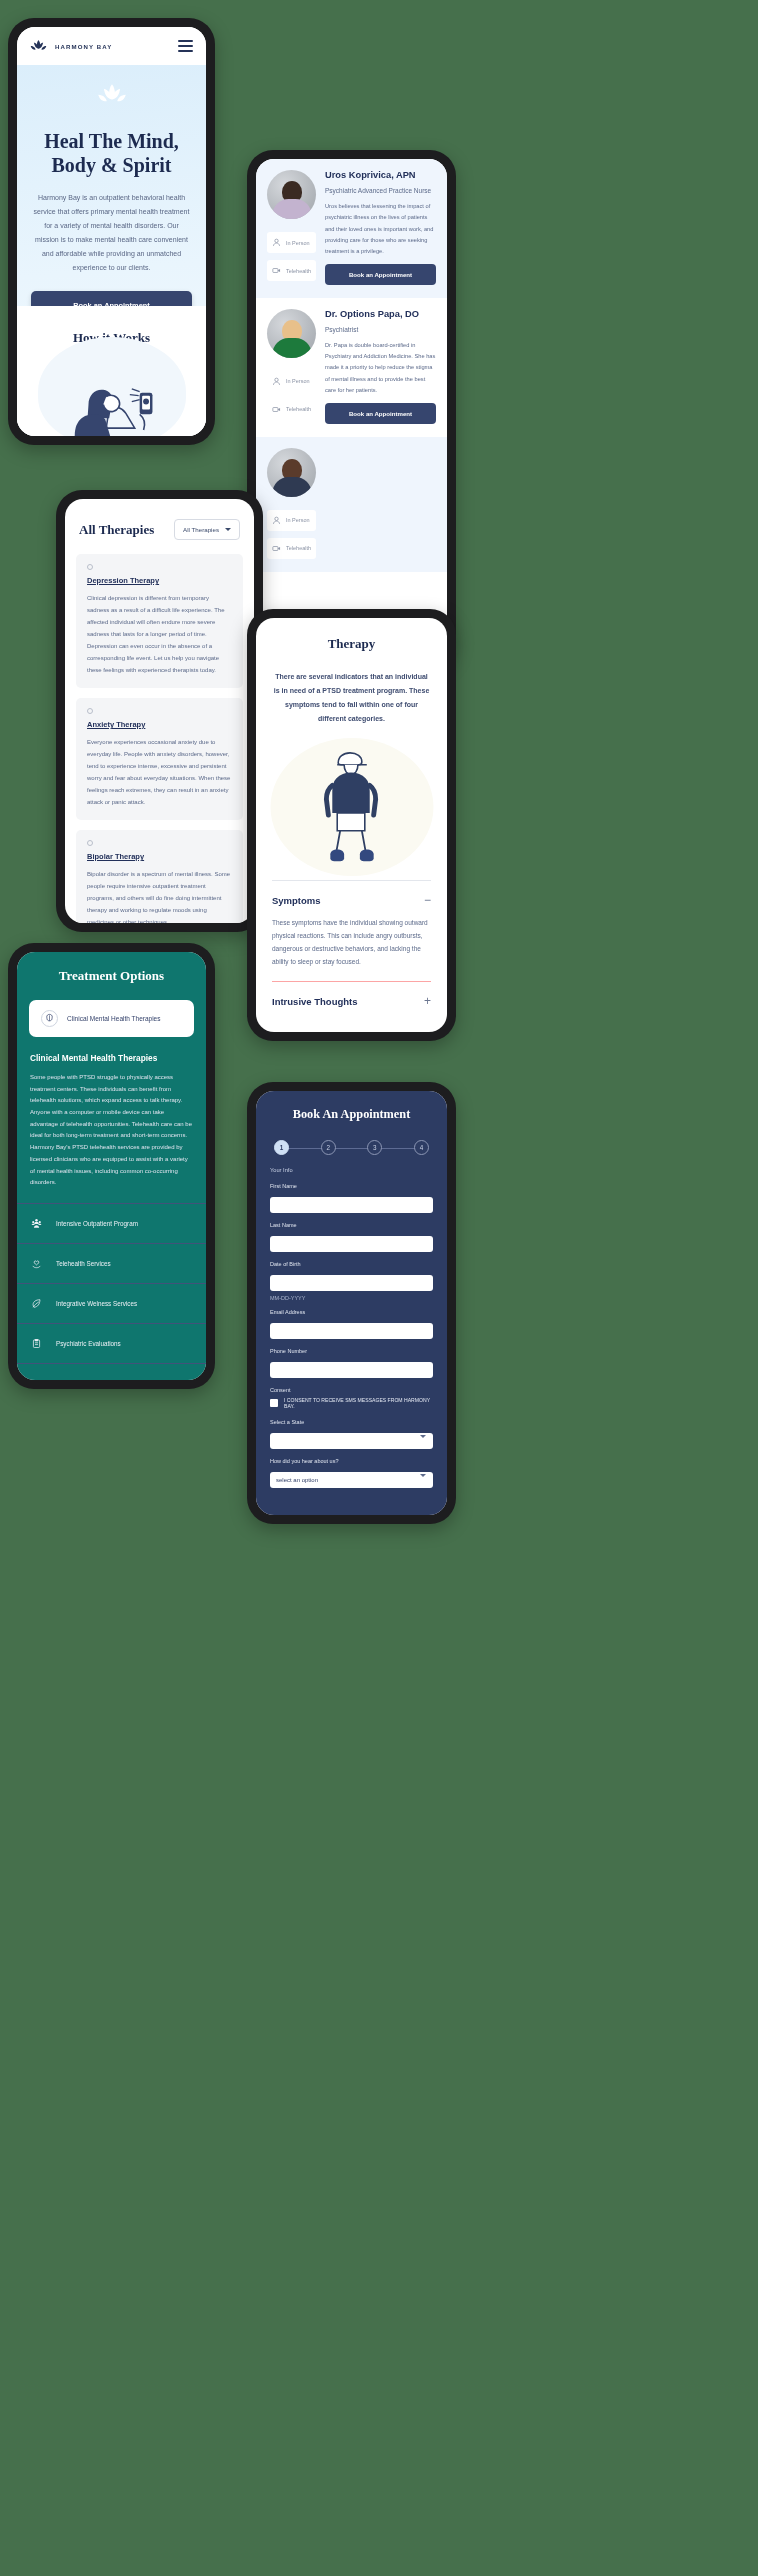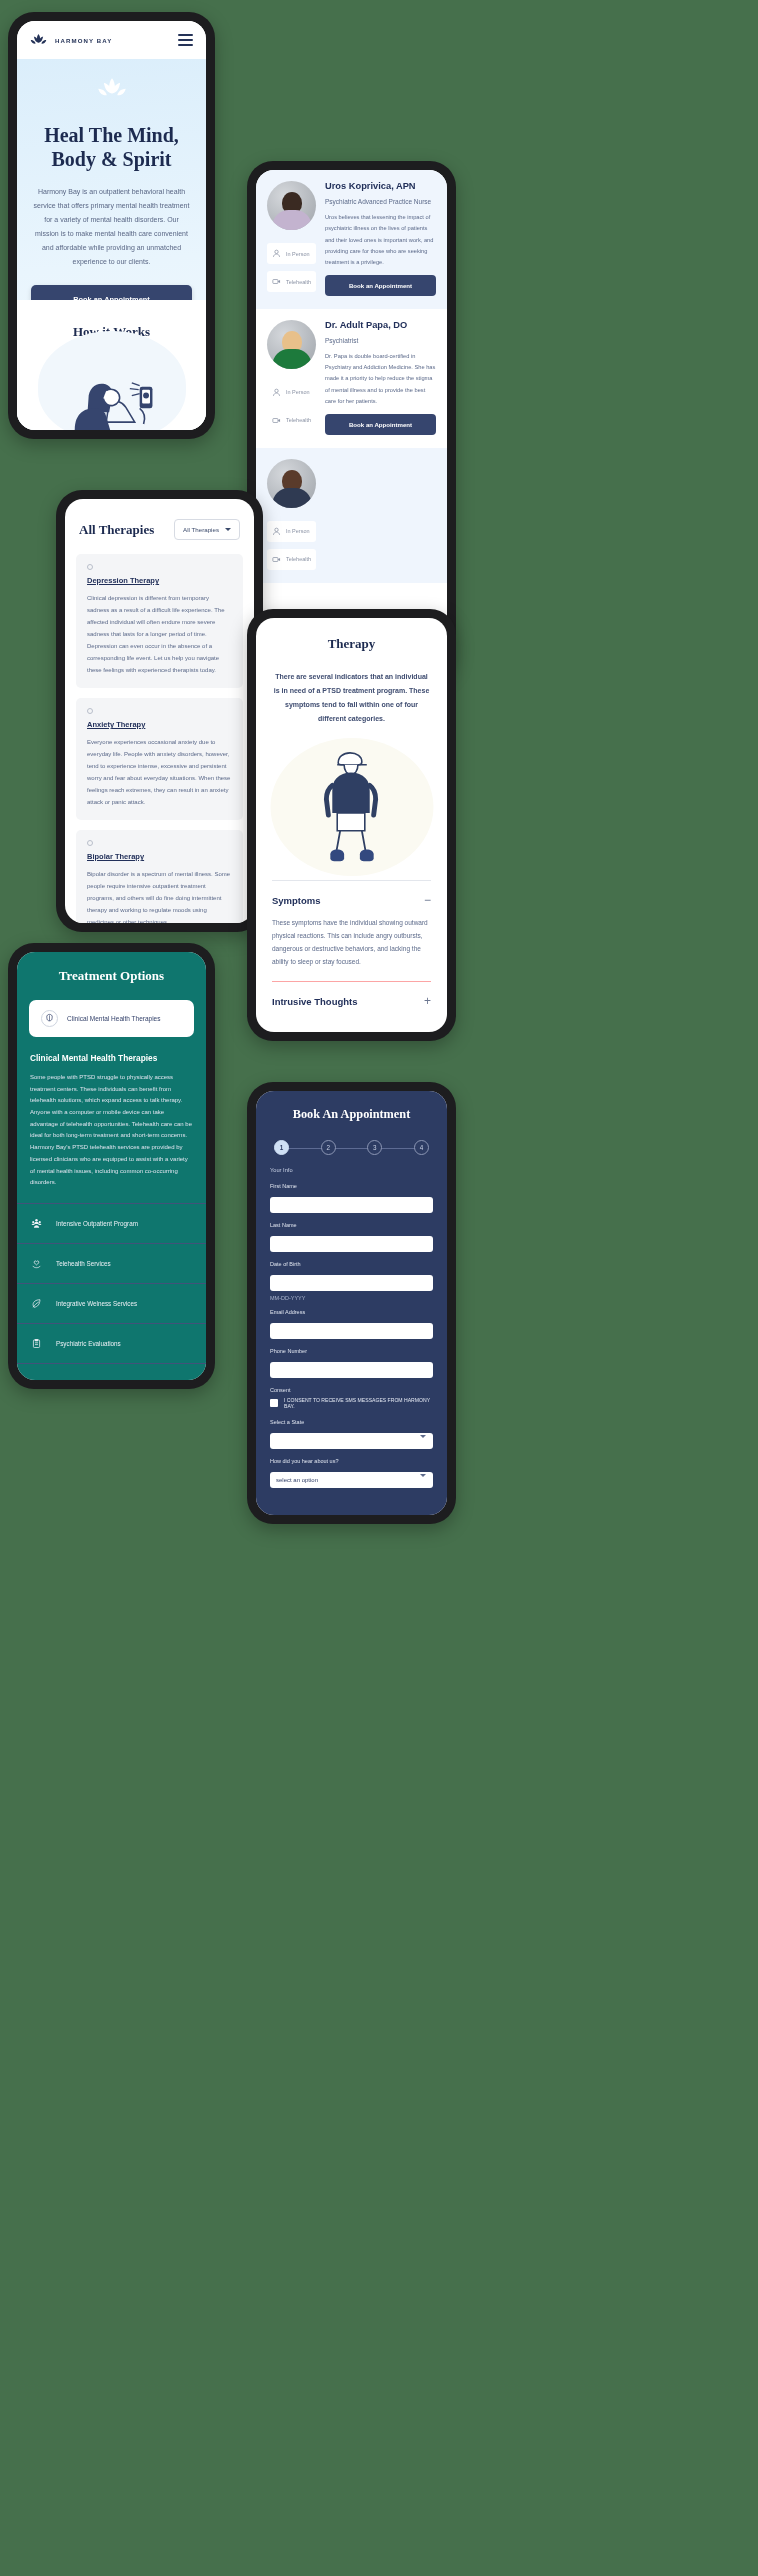--- a/index.html
+++ b/index.html
@@ -5,35 +5,35 @@
   * { box-sizing: border-box; margin: 0; padding: 0; }
   html, body { width: 758px; height: 2576px; background: #46704c; overflow: hidden; }
   body { font-family: "Liberation Sans", sans-serif; position: relative; }
 
   .phone { position: absolute; background: #1d1d1f; border-radius: 26px; padding: 9px; box-shadow: 0 6px 18px rgba(0,0,0,.28); }
   .screen { width: 100%; height: 100%; background: #fff; border-radius: 18px; overflow: hidden; position: relative; }
 
   .serif { font-family: "Liberation Serif", serif; }
 
   
-  #p1 { left: 8px; top: 12px; width: 207px; height: 427px; }
+  #p1 { left: 8px; top: 18px; width: 207px; height: 427px; }
   .topbar { height: 38px; background: #fff; display: flex; align-items: center; padding: 0 13px; gap: 8px; }
   .brandname { font-size: 6.1px; letter-spacing: 1.1px; color: #253358; font-weight: 700; }
   .hamb { margin-left: auto; display: flex; flex-direction: column; gap: 3px; }
   .hamb i { display: block; width: 15px; height: 2px; background: #253358; border-radius: 2px; }
   .hero { background: linear-gradient(175deg,#dbeefb 0%,#e9f5fd 55%,#f2f9fd 100%); padding: 18px 14px 26px; text-align: center; height: calc(100% - 38px); position: relative; }
   .hero h1 { font-size: 20px; line-height: 1.22; color: #1d2b50; margin: 22px 6px 13px; font-weight: 700; }
   .hero p { font-size: 7px; line-height: 2.0; color: #5a6785; margin: 0 2px 16px; }
   .btn-primary { background: #36456e; color: #fff; border: none; border-radius: 5px; font-size: 7.4px; font-weight: 700; padding: 10px 0; width: 100%; cursor: pointer; box-shadow: 0 2px 5px rgba(0,0,0,.15); }
   .howitworks { background:#fff; position:absolute; left:0; right:0; bottom:0; height:130px; text-align:center; }
   .howitworks h2 { font-size: 13px; color:#1d2b50; padding-top: 24px; }
   .hw-blob { position:absolute; left:50%; transform:translateX(-50%); bottom:-10px; width:148px; height:109px; background:#f1f7fc; border-radius:50% 50% 45% 45%; }
 
   
-  #p2 { left: 247px; top: 161px; width: 209px; height: 516px; }
+  #p2 { left: 247px; top: 150px; width: 209px; height: 516px; }
   .doc-card { padding: 11px 11px 13px; display:flex; gap:9px; }
   .doc-card.alt { background: #eff5fd; }
   .doc-left { width: 49px; flex: 0 0 49px; }
   .avatar { width: 49px; height: 49px; border-radius: 50%; background: radial-gradient(circle at 35% 30%, #d5d8dc, #9ea3a9); overflow:hidden; position:relative; }
   .av-head { position:absolute; left:50%; top:22%; transform:translateX(-50%); width:20px; height:22px; border-radius:50% 50% 45% 45%; }
   .av-body { position:absolute; left:50%; bottom:0; transform:translateX(-50%); width:39px; height:20px; border-radius:16px 16px 0 0; }
   .modes { margin-top: 13px; display:flex; flex-direction:column; gap:7px; }
   .mode { background:#fff; border-radius:3px; display:flex; align-items:center; gap:5px; padding:6px 5px; font-size:5.5px; color:#8b93a5; }
   .mode svg { width: 9px; height: 9px; flex:0 0 9px; }
   .doc-right { flex:1; min-width:0; }
@@ -210,21 +210,21 @@
           <div class="mode">
             <svg viewBox="0 0 16 16">
                 <rect x="1.5" y="4.5" width="9" height="7" rx="1.3" fill="none" stroke="#8b93a5" stroke-width="1.3"></rect>
                 <path d="M11 7.2l3.3-2v5.6L11 8.8z" fill="#8b93a5"></path>
               </svg>
             <span>Telehealth</span>
           </div>
         </div>
       </div>
       <div class="doc-right">
-        <div class="doc-name">Dr. Adult Papa, DO</div>
+        <div class="doc-name">Dr. Options Papa, DO</div>
         <div class="doc-role">Psychiatrist</div>
         <div class="doc-bio">Dr. Papa is double board-certified in Psychiatry and Addiction Medicine. She has made it a priority to help reduce the stigma of mental illness and to provide the best care for her patients.</div>
         <button class="btn-book">Book an Appointment</button>
       </div>
     </div>
 
     <div class="doc-card alt">
       <div class="doc-left">
         <div class="avatar">
           <div class="av-head" style="background:#5a3b2b"></div>

